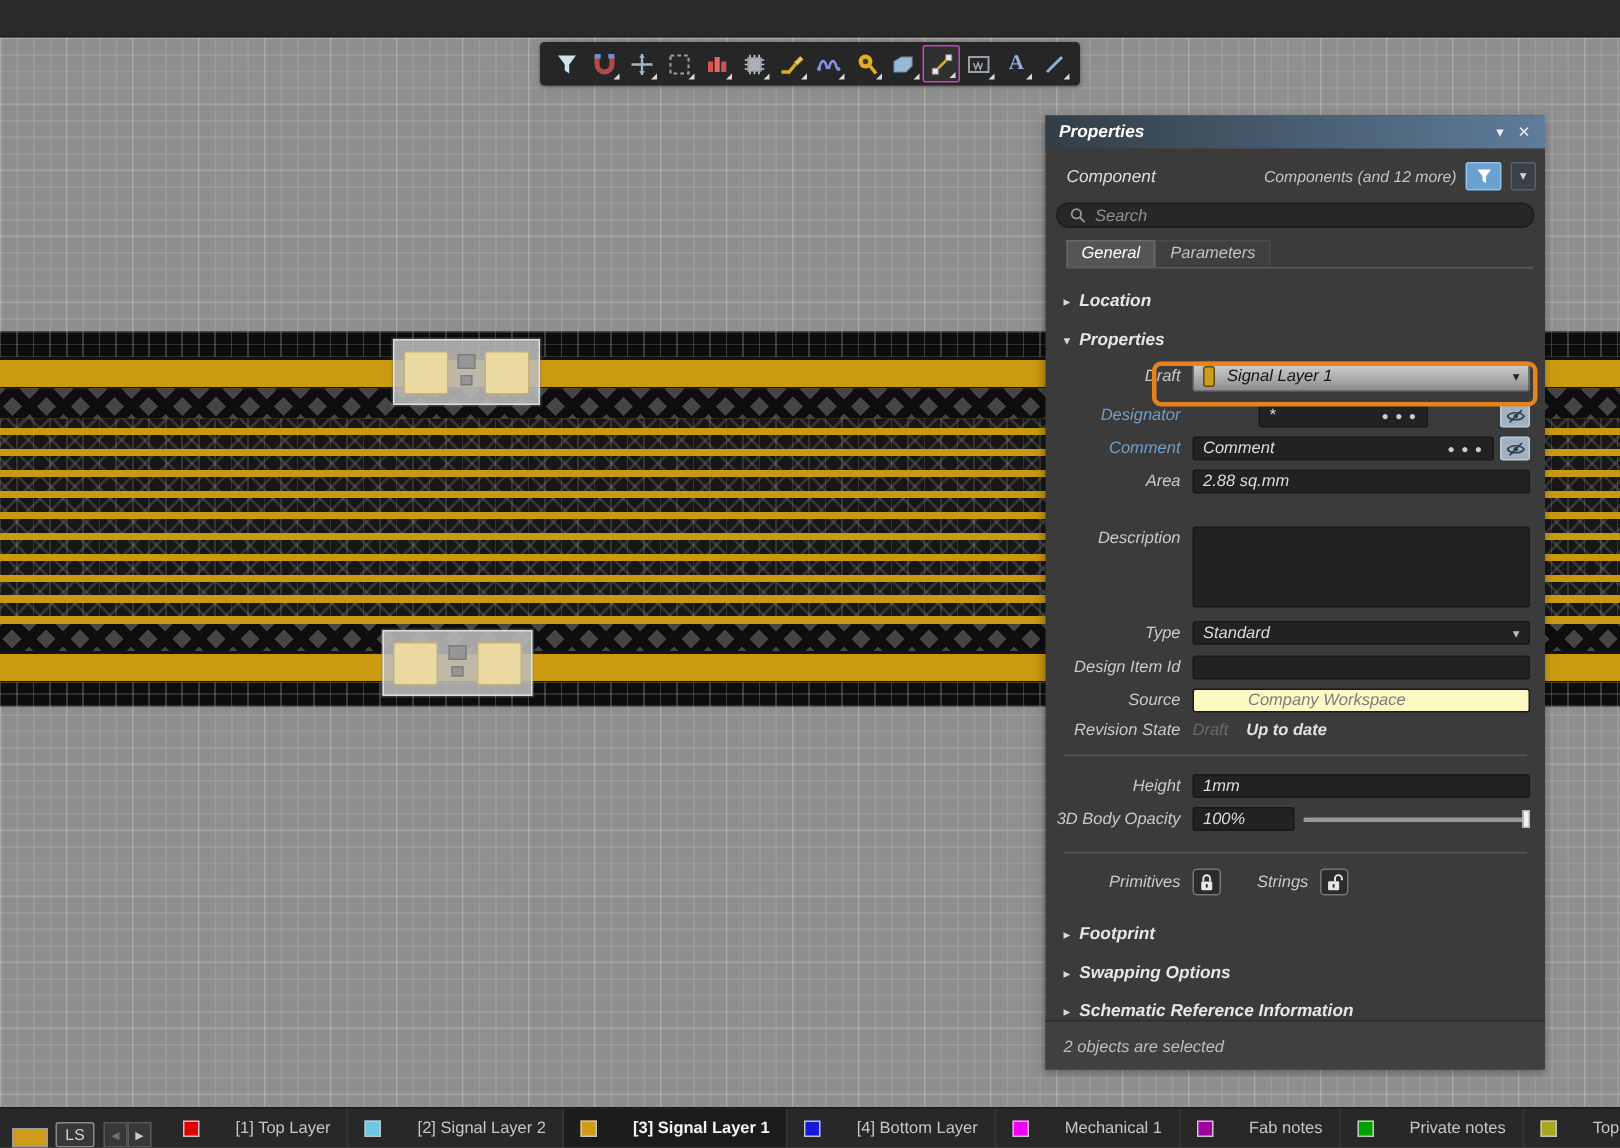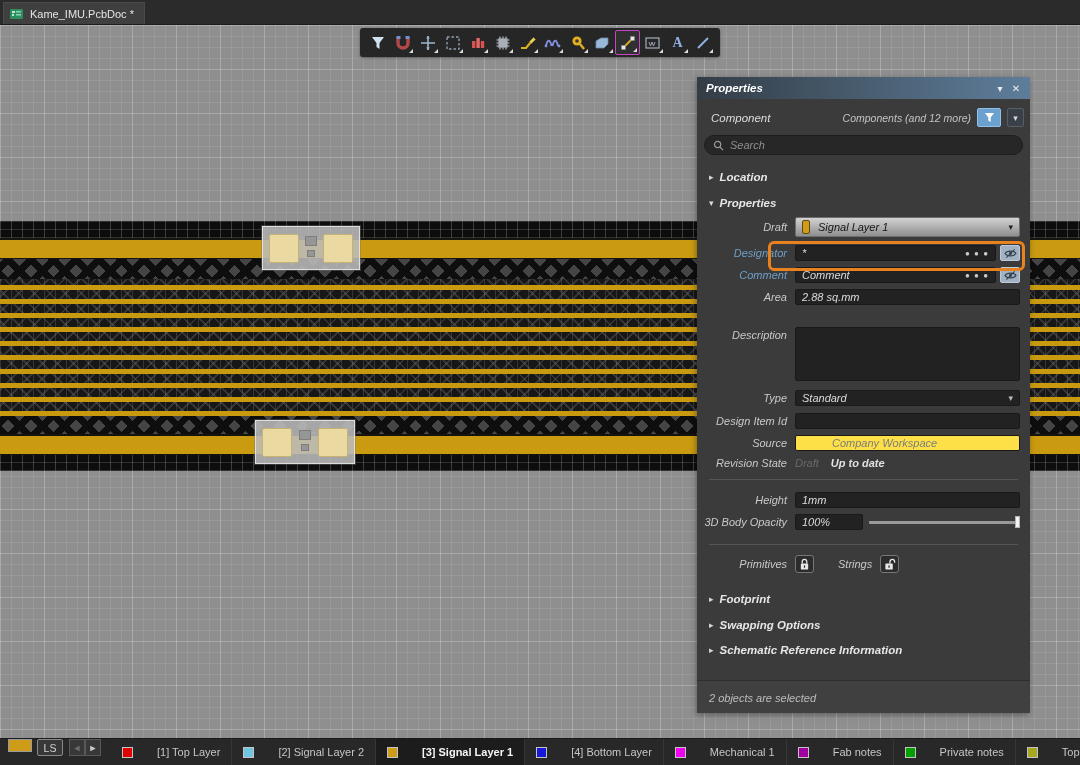--- a/index.html
+++ b/index.html
@@ -96,21 +96,21 @@
   .tab.active { background:#555555; color:#ffffff; border-color:#6a6a6a; }
 
   .section { display:flex; align-items:center; gap:6px; padding-left:12px; font-weight:bold;
     color:#e6e6e6; font-size:11.5px; cursor:pointer; flex:none; }
   .section .tri { font-size:9px; color:#d8d8d8; }
 
   .field { height:16px; background:#222222; border:1px solid #191919; border-radius:2px;
     color:#dcdcdc; display:flex; align-items:center; padding:0 6px; position:relative; flex:1; }
   .field .dots { position:absolute; right:6px; color:#cccccc; font-size:8px; letter-spacing:1px; cursor:pointer; }
   .field.tall { height:54px; align-items:flex-start; }
-  .field.placeholder { color:#7c7c7c; background:#fde047;padding-left:36px; }
+  .field.placeholder { color:#7c7c7c; background:#fef9c3;padding-left:36px; }
   .dropdown-dark { height:16px; background:#222222; border:1px solid #191919; border-radius:2px;
     color:#dcdcdc; display:flex; align-items:center; padding:0 6px; flex:1; cursor:pointer; }
   .dropdown-dark .caret { margin-left:auto; color:#bbbbbb; font-size:9px; }
 
   .layer-dd { height:20px; flex:1; border-radius:2px; cursor:pointer;
     background:linear-gradient(#d2d2d2,#8e8e8e); border:1px solid #6e6e6e; color:#141414;
     display:flex; align-items:center; padding:0 6px; gap:8px; font-size:11px; }
   .layer-swatch { width:8px; height:14px; background:#cf9c1a; border:1px solid #5c4a0e; border-radius:2px; }
   .layer-dd .caret { margin-left:auto; color:#222; font-size:9px; }
 
@@ -131,52 +131,40 @@
 
   .panel-status { margin-top:auto; height:33px; padding:1px 0 0 12px; color:#bdbdbd;
     border-top:1px solid #2d2d2d; background:#404040; font-size:11px; flex:none; display:flex; align-items:center; }
 
   
   .annotation { position:absolute; left:768px; top:216px; width:257px; height:30px;
     border:3px solid #e8821e; border-radius:6px; z-index:12; pointer-events:none; }
 
   
   .layerbar { position:absolute; left:0; right:0; bottom:0; height:27px; background:#282828;
-    display:flex; align-items:flex-start; z-index:20; border-top:1px solid #1a1a1a; }
+    display:flex; align-items:flex-end; z-index:20; border-top:1px solid #1a1a1a; }
   .cur-swatch { width:24px; height:13px; background:#cf9c1a; border:1px solid #9a9a9a; margin:0 5px 0 8px; }
   .ls-btn { min-width:26px; height:17px; background:#383838; border:1px solid #8a8a8a; border-radius:2px;
     color:#d2d2d2; font-size:10.5px; display:flex; align-items:center; justify-content:center;
     padding:0 4px; cursor:pointer; }
   .nav-btn { width:16px; height:17px; background:#383838; border:1px solid #585858; color:#cccccc;
     font-size:9px; display:flex; align-items:center; justify-content:center; cursor:pointer; }
   .nav-btn.dim { color:#6e6e6e; }
   .nav-group { display:flex; margin-left:6px; }
   .layer-tabs { display:flex; align-items:stretch; height:100%; margin-left:10px; overflow:hidden; flex:1; }
   .ltab { display:flex; align-items:center; gap:24px; padding:0 11px; font-size:11px; color:#c6c6c6;
     border-right:1px solid #373737; cursor:pointer; white-space:nowrap; }
   .ltab.active { background:#1c1c1c; color:#f5f5f5; font-weight:bold; }
   .ltab .swatch { width:11px; height:11px; border:1px solid #c4c4c4; flex:none; }
 </style>
 </head>
 <body>
 
 <div class="app">
 
-  <div class="topbar">
-    <div class="doctab">
-      <svg width="14" height="12" viewBox="0 0 14 12">
-        <rect x="0" y="1" width="13" height="10" rx="1" fill="#2e8f5e"></rect>
-        <rect x="2" y="3" width="3" height="2" fill="#bfe8d4"></rect>
-        <rect x="2" y="6" width="2" height="2" fill="#bfe8d4"></rect>
-        <rect x="6" y="6" width="5" height="1.5" fill="#8fd4b4"></rect>
-        <rect x="6" y="3" width="5" height="1.5" fill="#8fd4b4"></rect>
-      </svg>
-      <span class="doctab-label">Kame_IMU.PcbDoc *</span>
-    </div>
-  </div>
 
   <div class="canvas">
 
     <div class="band band-black" style="top:196px; height:17px;"></div>
     <div class="band band-gold" style="top:213px; height:21px;"></div>
     <div class="band band-zig" style="top:234px; height:20px;"></div>
     <div class="band band-stripes" style="top:254px; height:137px;"></div>
     <div class="band band-zig" style="top:391px; height:18px;"></div>
     <div class="band band-gold" style="top:409px; height:21px;"></div>
     <div class="band band-black" style="top:430px; height:16px;"></div>
@@ -298,41 +286,45 @@
       </div>
 
       <div class="search-wrap">
         <svg width="11" height="11" viewBox="0 0 12 12">
           <circle cx="5" cy="5" r="3.4" fill="none" stroke="#9a9a9a" stroke-width="1.3"></circle>
           <path d="M7.6 7.6 L11 11" stroke="#9a9a9a" stroke-width="1.3"></path>
         </svg>
         <span class="search-text">Search</span>
       </div>
 
+      <div class="tabs">
+        <div class="tab active">General</div>
+        <div class="tab">Parameters</div>
+      </div>
 
       <div class="section" style="margin-top:16px;">
         <span class="tri">▸</span>
         <span>Location</span>
       </div>
 
       <div class="section" style="margin-top:14px;">
         <span class="tri">▾</span>
         <span>Properties</span>
       </div>
 
       <div class="row" style="margin-top:8px;">
         <span class="lbl">Draft</span>
         <div class="layer-dd">
           <span class="layer-swatch"></span>
           <span>Signal Layer 1</span>
           <span class="caret">▾</span>
         </div>
       </div>
 
-      <div class="row" style="margin-top:8px;">
+      <div class="row" style="margin-top:8px;gap:44px;">
         <span class="lbl blue">Designator</span>
         <div class="field">
           <span>*</span>
           <span class="dots">● ● ●</span>
         </div>
         <div class="btn-eye">
           <svg width="13" height="11" viewBox="0 0 14 12">
             <path d="M1 6 C3 2.6 11 2.6 13 6 C11 9.4 3 9.4 1 6 Z" fill="none" stroke="#32404e" stroke-width="1.2"></path>
             <circle cx="7" cy="6" r="1.6" fill="#32404e"></circle>
             <path d="M2.5 10.5 L11.5 1.5" stroke="#32404e" stroke-width="1.2"></path>

